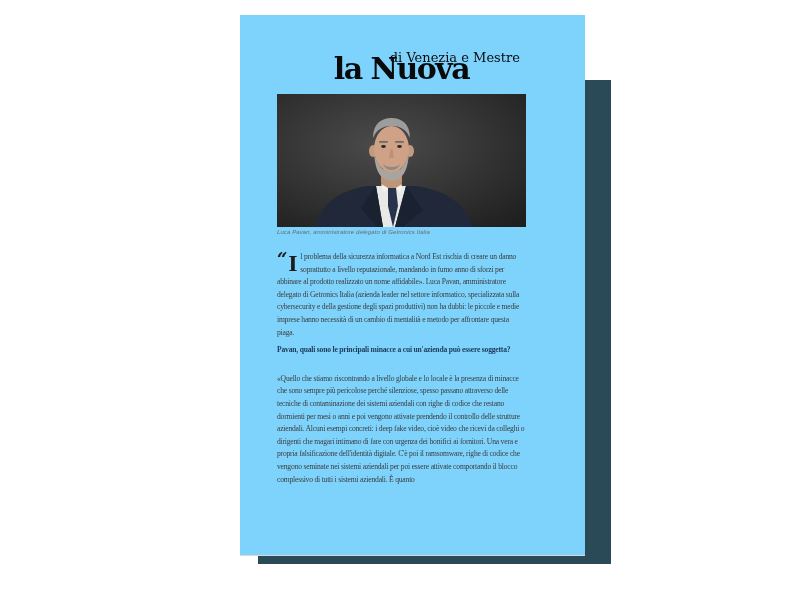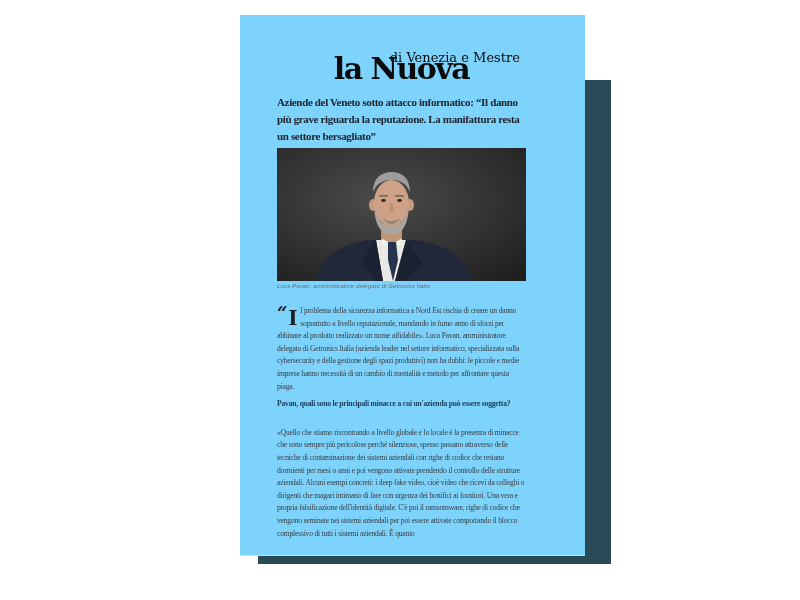--- a/index.html
+++ b/index.html
@@ -81,21 +81,20 @@
   <div class="article-card">
     <div class="card-content">
 
       <div class="masthead">
         <div class="logo-wrap">
           <div class="logo-title">la Nuova</div>
           <div class="logo-tagline">di Venezia e Mestre</div>
         </div>
       </div>
 
-      <h1 class="headline" style="margin-bottom:0;">Aziende del Veneto sotto attacco informatico: “Il danno più grave riguarda la reputazione. La manifattura resta un settore bersagliato”</h1>
 
       <svg class="photo" viewBox="0 0 249 133" preserveAspectRatio="none">
         <defs>
           <radialGradient id="bgGrad" cx="42%" cy="38%" r="80%">
             <stop offset="0%" stop-color="#4b4b4b"></stop>
             <stop offset="55%" stop-color="#333333"></stop>
             <stop offset="100%" stop-color="#1f1f1f"></stop>
           </radialGradient>
         </defs>
         <rect x="0" y="0" width="249" height="133" fill="url(#bgGrad)"></rect>

